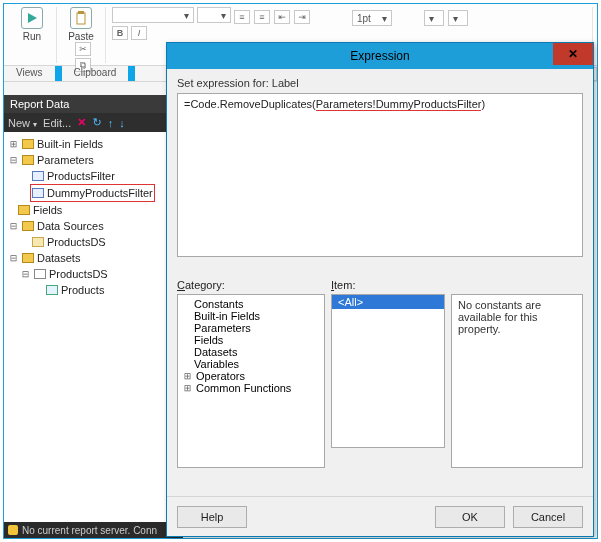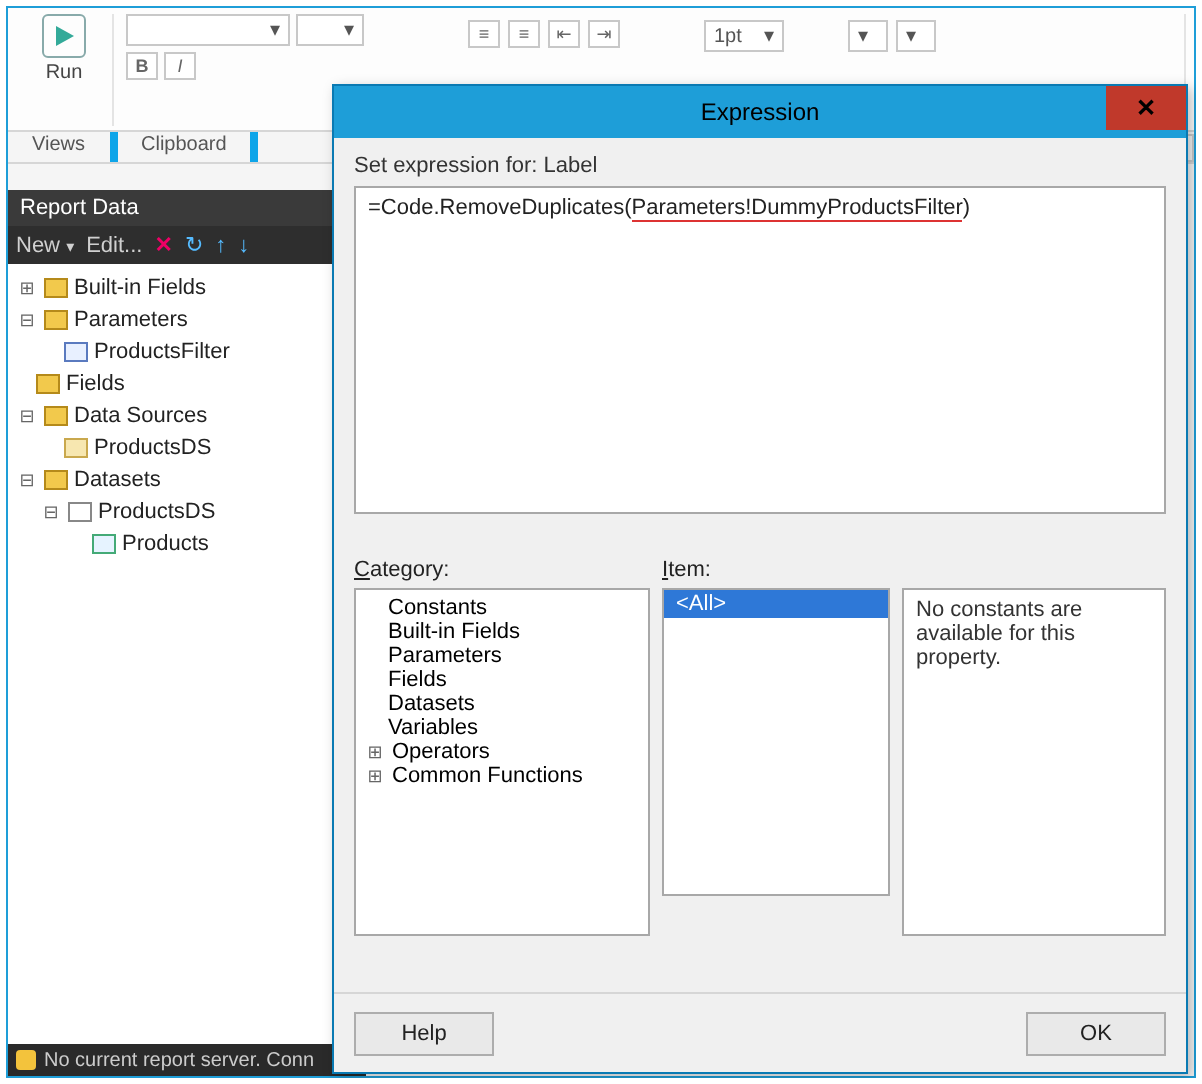--- a/index.html
+++ b/index.html
@@ -10,21 +10,21 @@
   .ribbon { height: 62px; background: #fdfdfd; border-bottom: 1px solid #d6d6d6; display: flex; align-items: flex-start; padding: 3px 4px 0 4px; }
   .rib-group { display: flex; flex-direction: column; align-items: center; padding: 0 6px; border-right: 1px solid #e4e4e4; height: 56px; }
   .rib-big { display: flex; flex-direction: column; align-items: center; justify-content: flex-start; width: 36px; }
   .rib-big .ico { width: 22px; height: 22px; border: 1px solid #8aa; border-radius: 3px; display:flex; align-items:center; justify-content:center;}
   .rib-big .lbl { font-size: 10px; color: #444; margin-top: 2px; }
   .rib-col { display:flex; flex-direction:column; gap:2px; align-items:flex-start; }
   .rib-row { display:flex; gap:3px; align-items:center; }
   .mini { width:16px; height:14px; border:1px solid #c8c8c8; background:#fff; font-size:9px; display:flex; align-items:center; justify-content:center; color:#666; }
   .sel { height:16px; border:1px solid #c8c8c8; background:#fff; font-size:10px; padding:0 4px; display:flex; align-items:center; min-width:40px; justify-content:space-between; color:#555;}
   .rib-foot { height: 16px; background:#f5f5f5; border-bottom:1px solid #d6d6d6; display:flex; font-size:10px; color:#555; }
-  .rib-foot div { padding:1px 12px; border-right:4px solid #0ea5e9; }
+  .rib-foot div { padding:1px 12px; border-right:7px solid #0ea5e9; }
 
   
   .report-data { position:absolute; left:0; top:79px; width:179px; bottom:16px; background:#fff; border-right:1px solid #d0d0d0; display:flex; flex-direction:column;margin-top:12px;}
   .rd-head { background:#3a3a3a; color:#fff; font-size:11px; padding:3px 6px; }
   .rd-tool { background:#2e2e2e; color:#d0d0d0; font-size:11px; padding:3px 4px; display:flex; gap:6px; align-items:center; }
   .rd-tool .x { color:#e06; font-weight:bold; }
   .tree { flex:1; overflow:auto; font-size:11px; color:#222; padding:4px 2px; line-height:16px; }
   .tn { display:flex; align-items:center; gap:3px; padding:0 2px; white-space:nowrap; }
   .tw { width:11px; text-align:center; color:#666; font-size:9px; }
   .fold { width:12px; height:10px; background:#f2c94c; border:1px solid #b58a1a; }
@@ -70,20 +70,35 @@
     <div class="rib-group">
       <div class="rib-big">
         <div class="ico">
             <svg width="12" height="12">
               <polygon points="2,1 11,6 2,11" fill="#3a9"></polygon>
             </svg>
           </div>
         <div class="lbl">Run</div>
       </div>
     </div>
+    <div class="rib-group">
+      <div class="rib-big">
+        <div class="ico">
+            <svg width="12" height="14">
+              <rect x="2" y="2" width="8" height="11" fill="#fff" stroke="#b8953a"></rect>
+              <rect x="3" y="0" width="6" height="3" fill="#b8953a"></rect>
+            </svg>
+          </div>
+        <div class="lbl">Paste</div>
+      </div>
+      <div class="rib-col" style="margin-left:4px;">
+        <div class="mini">✂</div>
+        <div class="mini">⧉</div>
+      </div>
+    </div>
     <div class="rib-group" style="flex:1; align-items:flex-start;">
       <div class="rib-row" style="margin-bottom:3px;">
         <div class="sel" style="min-width:82px;">
             <span></span>
             <span>▾</span>
           </div>
         <div class="sel" style="min-width:34px;">
             <span></span>
             <span>▾</span>
           </div>
@@ -139,20 +154,24 @@
         </div>
       <div class="tn">
           <span class="tw">⊟</span>
           <span class="fold"></span>
           <span>Parameters</span>
         </div>
       <div class="tn" style="padding-left:26px;">
           <span class="pico"></span>
           <span>ProductsFilter</span>
         </div>
+      <div class="tn highlight" style="margin-left:24px; width:fit-content;">
+          <span class="pico"></span>
+          <span>DummyProductsFilter</span>
+        </div>
       <div class="tn" style="padding-left:12px;">
           <span class="fold"></span>
           <span>Fields</span>
         </div>
       <div class="tn">
           <span class="tw">⊟</span>
           <span class="fold"></span>
           <span>Data Sources</span>
         </div>
       <div class="tn" style="padding-left:26px;">
@@ -232,16 +251,17 @@
         <div class="col" style="flex:1;">
           <div class="col-lbl">&nbsp;</div>
           <div class="listbox desc">No constants are available for this property.</div>
         </div>
       </div>
     </div>
     <div class="dlg-foot">
       <div class="btn">Help</div>
       <div class="spacer"></div>
       <div class="btn">OK</div>
+      <div class="btn">Cancel</div>
     </div>
   </div>
 
 </div>
 
 </body></html>

